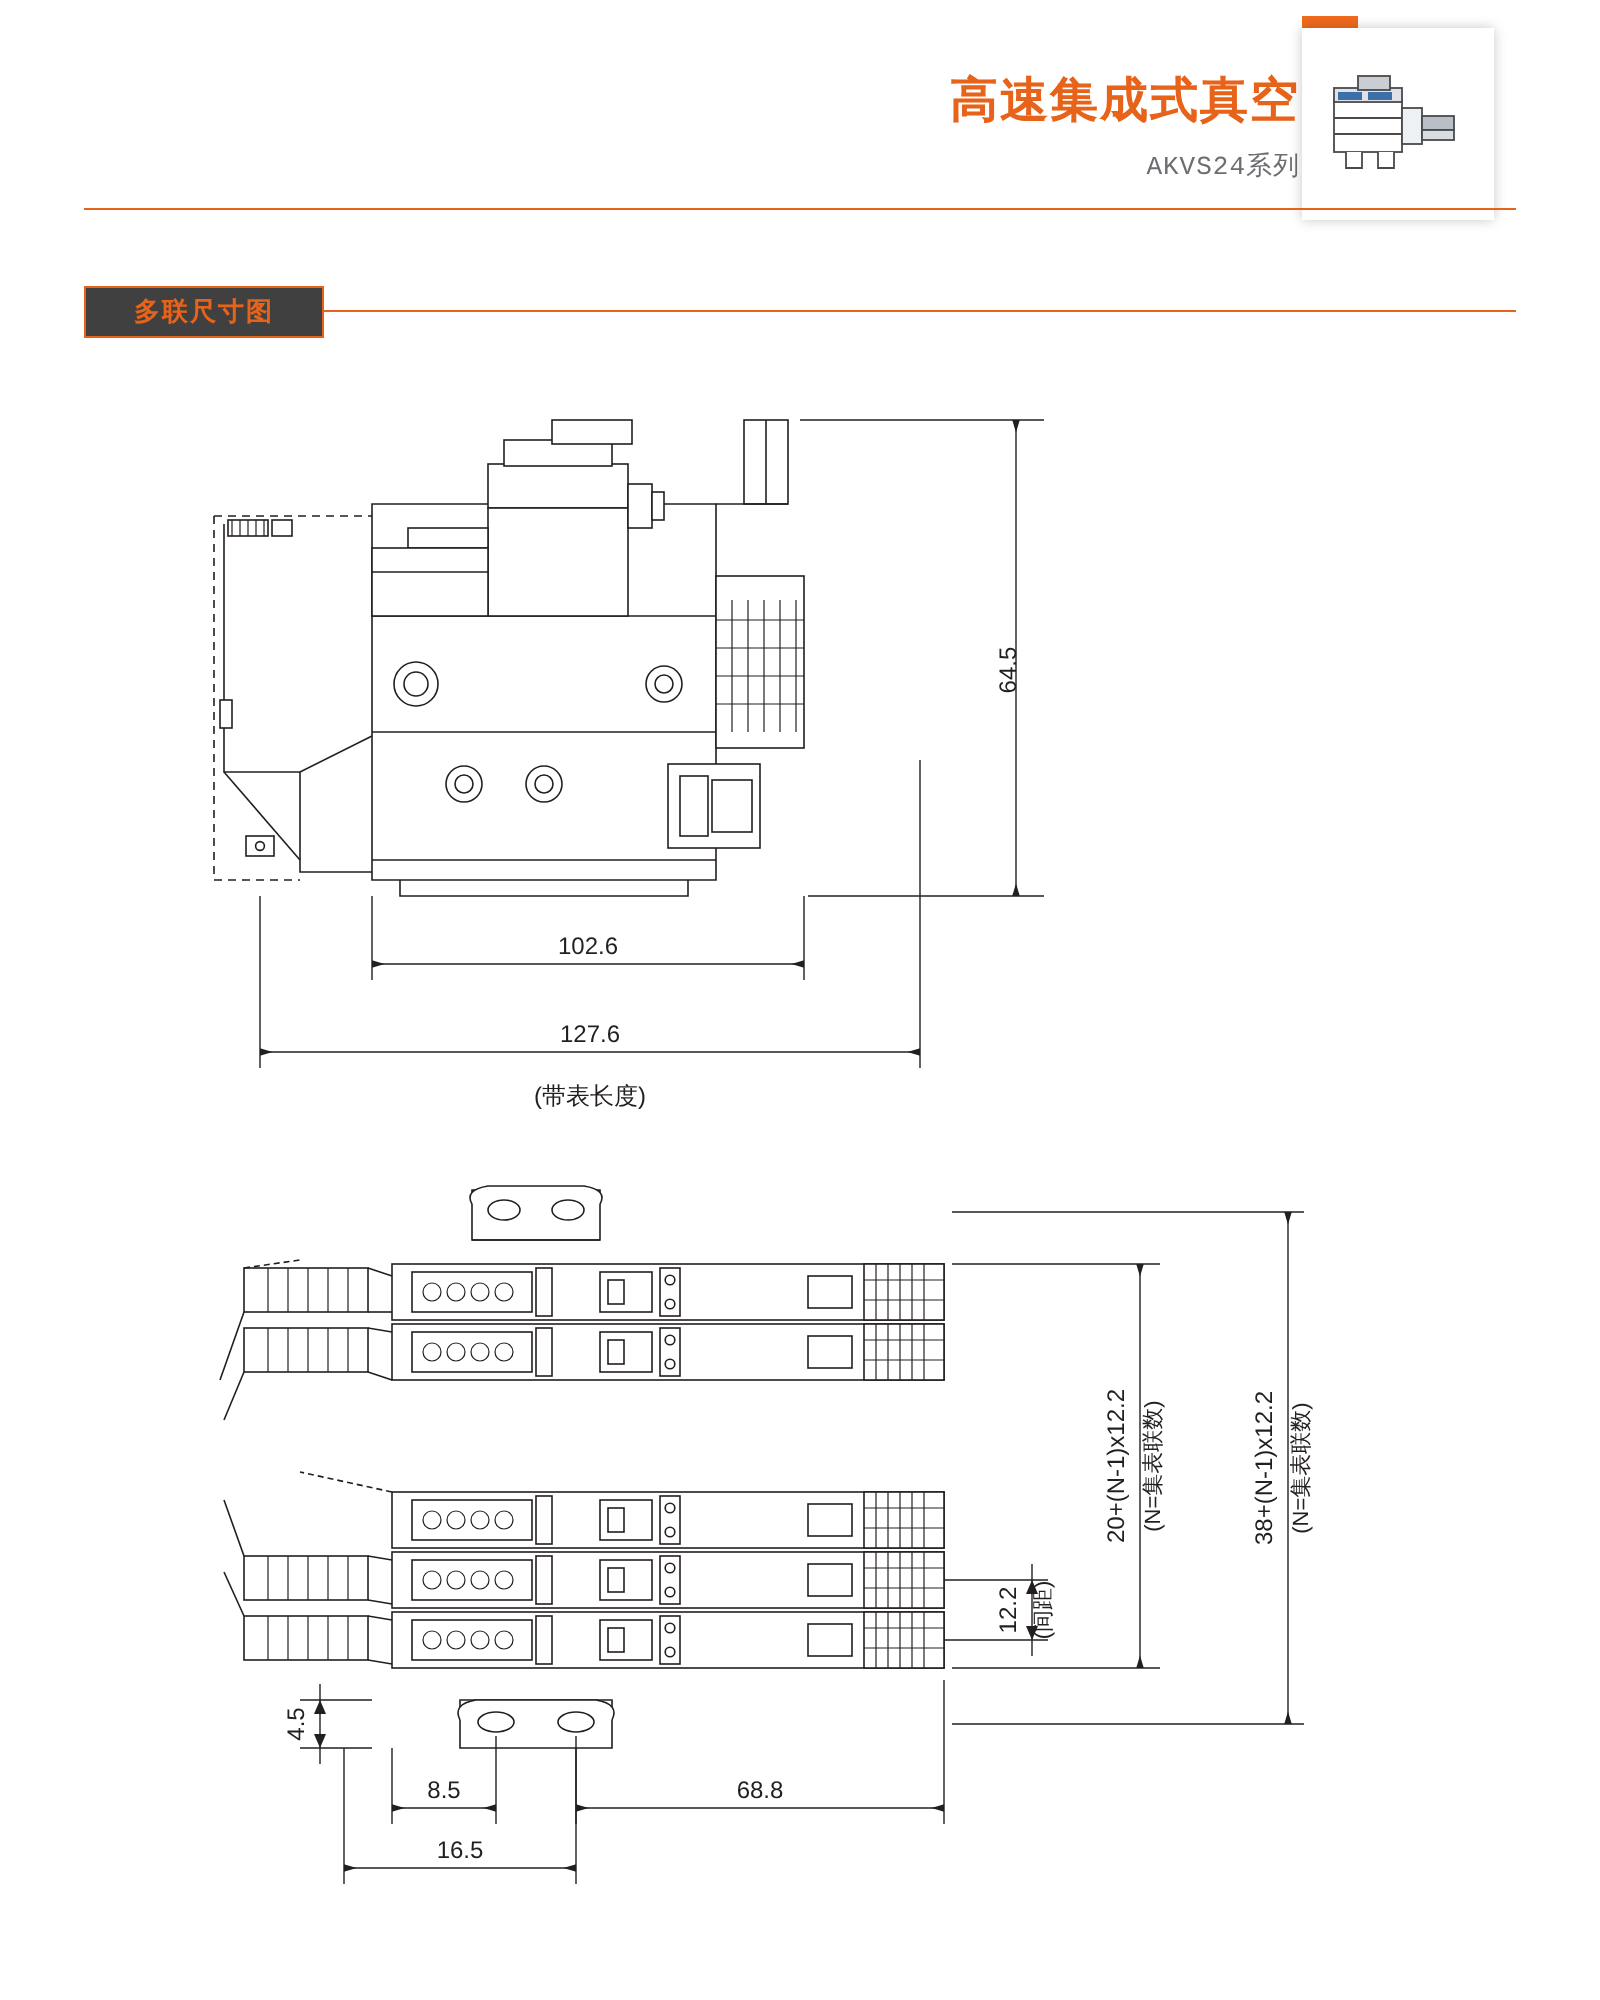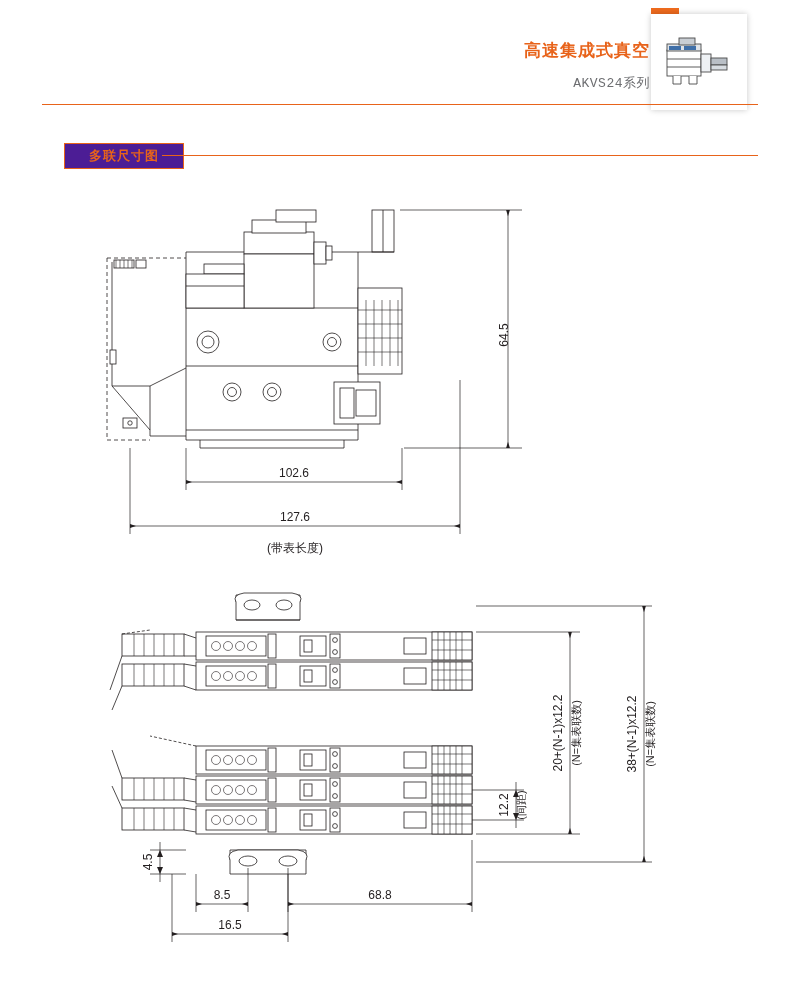--- a/index.html
+++ b/index.html
@@ -17,21 +17,21 @@
   .header {
     position: absolute;
     top: 0; left: 0; width: 800px; height: 118px;
   }
   .header-titles {
     position: absolute;
     right: 150px; top: 38px;
     text-align: right;
   }
   .header-title {
-    font-size: 17px;
+    font-size: 24px;
     font-weight: bold;
     color: #e8631a;
     letter-spacing: 1px;
     line-height: 26px;
   }
   .header-sub {
     font-size: 13px;
     color: #6d6e71;
     margin-top: 10px;
     letter-spacing: 0.5px;
@@ -58,22 +58,22 @@
     background: #ef6b1e;
   }
   .thumb-art { position: absolute; inset: 0; }
 
   
   .section-label {
     position: absolute;
     left: 42px; top: 143px;
     width: 120px; height: 26px;
     border: 1px solid #e8631a;
-    background: #4c1d95;
-    display: flex; align-items: center; justify-content: center; margin-left: 22px;
+    background: #404040;
+    display: flex; align-items: center; justify-content: center;
   }
   .section-label span {
     font-size: 13px;
     color: #e8631a;
     font-weight: bold;
     letter-spacing: 1px;
   }
   .section-rule {
     position: absolute;
     left: 162px; top: 155px;

